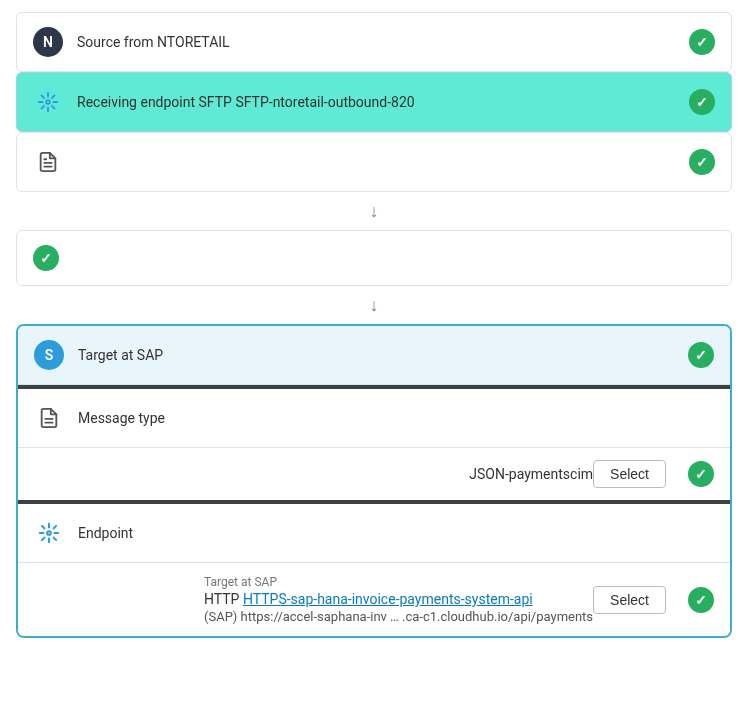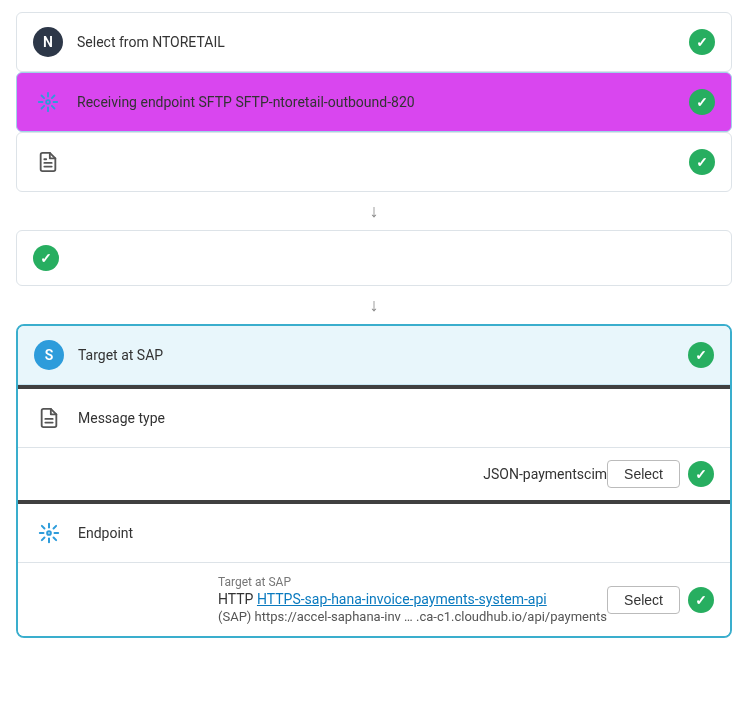--- a/index.html
+++ b/index.html
@@ -25,21 +25,21 @@
       border-radius: 6px;
       background: #fff;
       padding: 14px 16px;
       display: flex;
       align-items: center;
       justify-content: space-between;
       min-height: 54px;
     }
 
     .card.highlighted {
-      background: #d946ef;
+      background: #5eead4;
       border-color: #a0d4e8;
     }
 
     .card-left {
       display: flex;
       align-items: center;
       gap: 14px;
     }
 
     .card-label {
@@ -171,33 +171,33 @@
       color: #333;
       font-size: 14px;
       cursor: pointer;
       white-space: nowrap;
       flex-shrink: 0;
     }
 
     .right-actions {
       display: flex;
       align-items: center;
-      gap: 8px;
+      gap: 22px;
       flex-shrink: 0;
     }
   </style>
 </head>
 <body>
 
 <div class="container">
 
   <div class="card">
     <div class="card-left">
       <div class="avatar avatar-dark">N</div>
-      <span class="card-label">Select from NTORETAIL</span>
+      <span class="card-label">Source from NTORETAIL</span>
     </div>
     <div class="check-circle"></div>
   </div>
 
   <div class="card highlighted">
     <div class="card-left">
       <div class="icon-wrap">
         <svg width="22" height="22" viewBox="0 0 24 24" fill="none" stroke="#2d9cdb" stroke-width="2" stroke-linecap="round" stroke-linejoin="round">
           <circle cx="12" cy="12" r="2"></circle>
           <path d="M12 2v4M12 18v4M4.93 4.93l2.83 2.83M16.24 16.24l2.83 2.83M2 12h4M18 12h4M4.93 19.07l2.83-2.83M16.24 7.76l2.83-2.83"></path>

